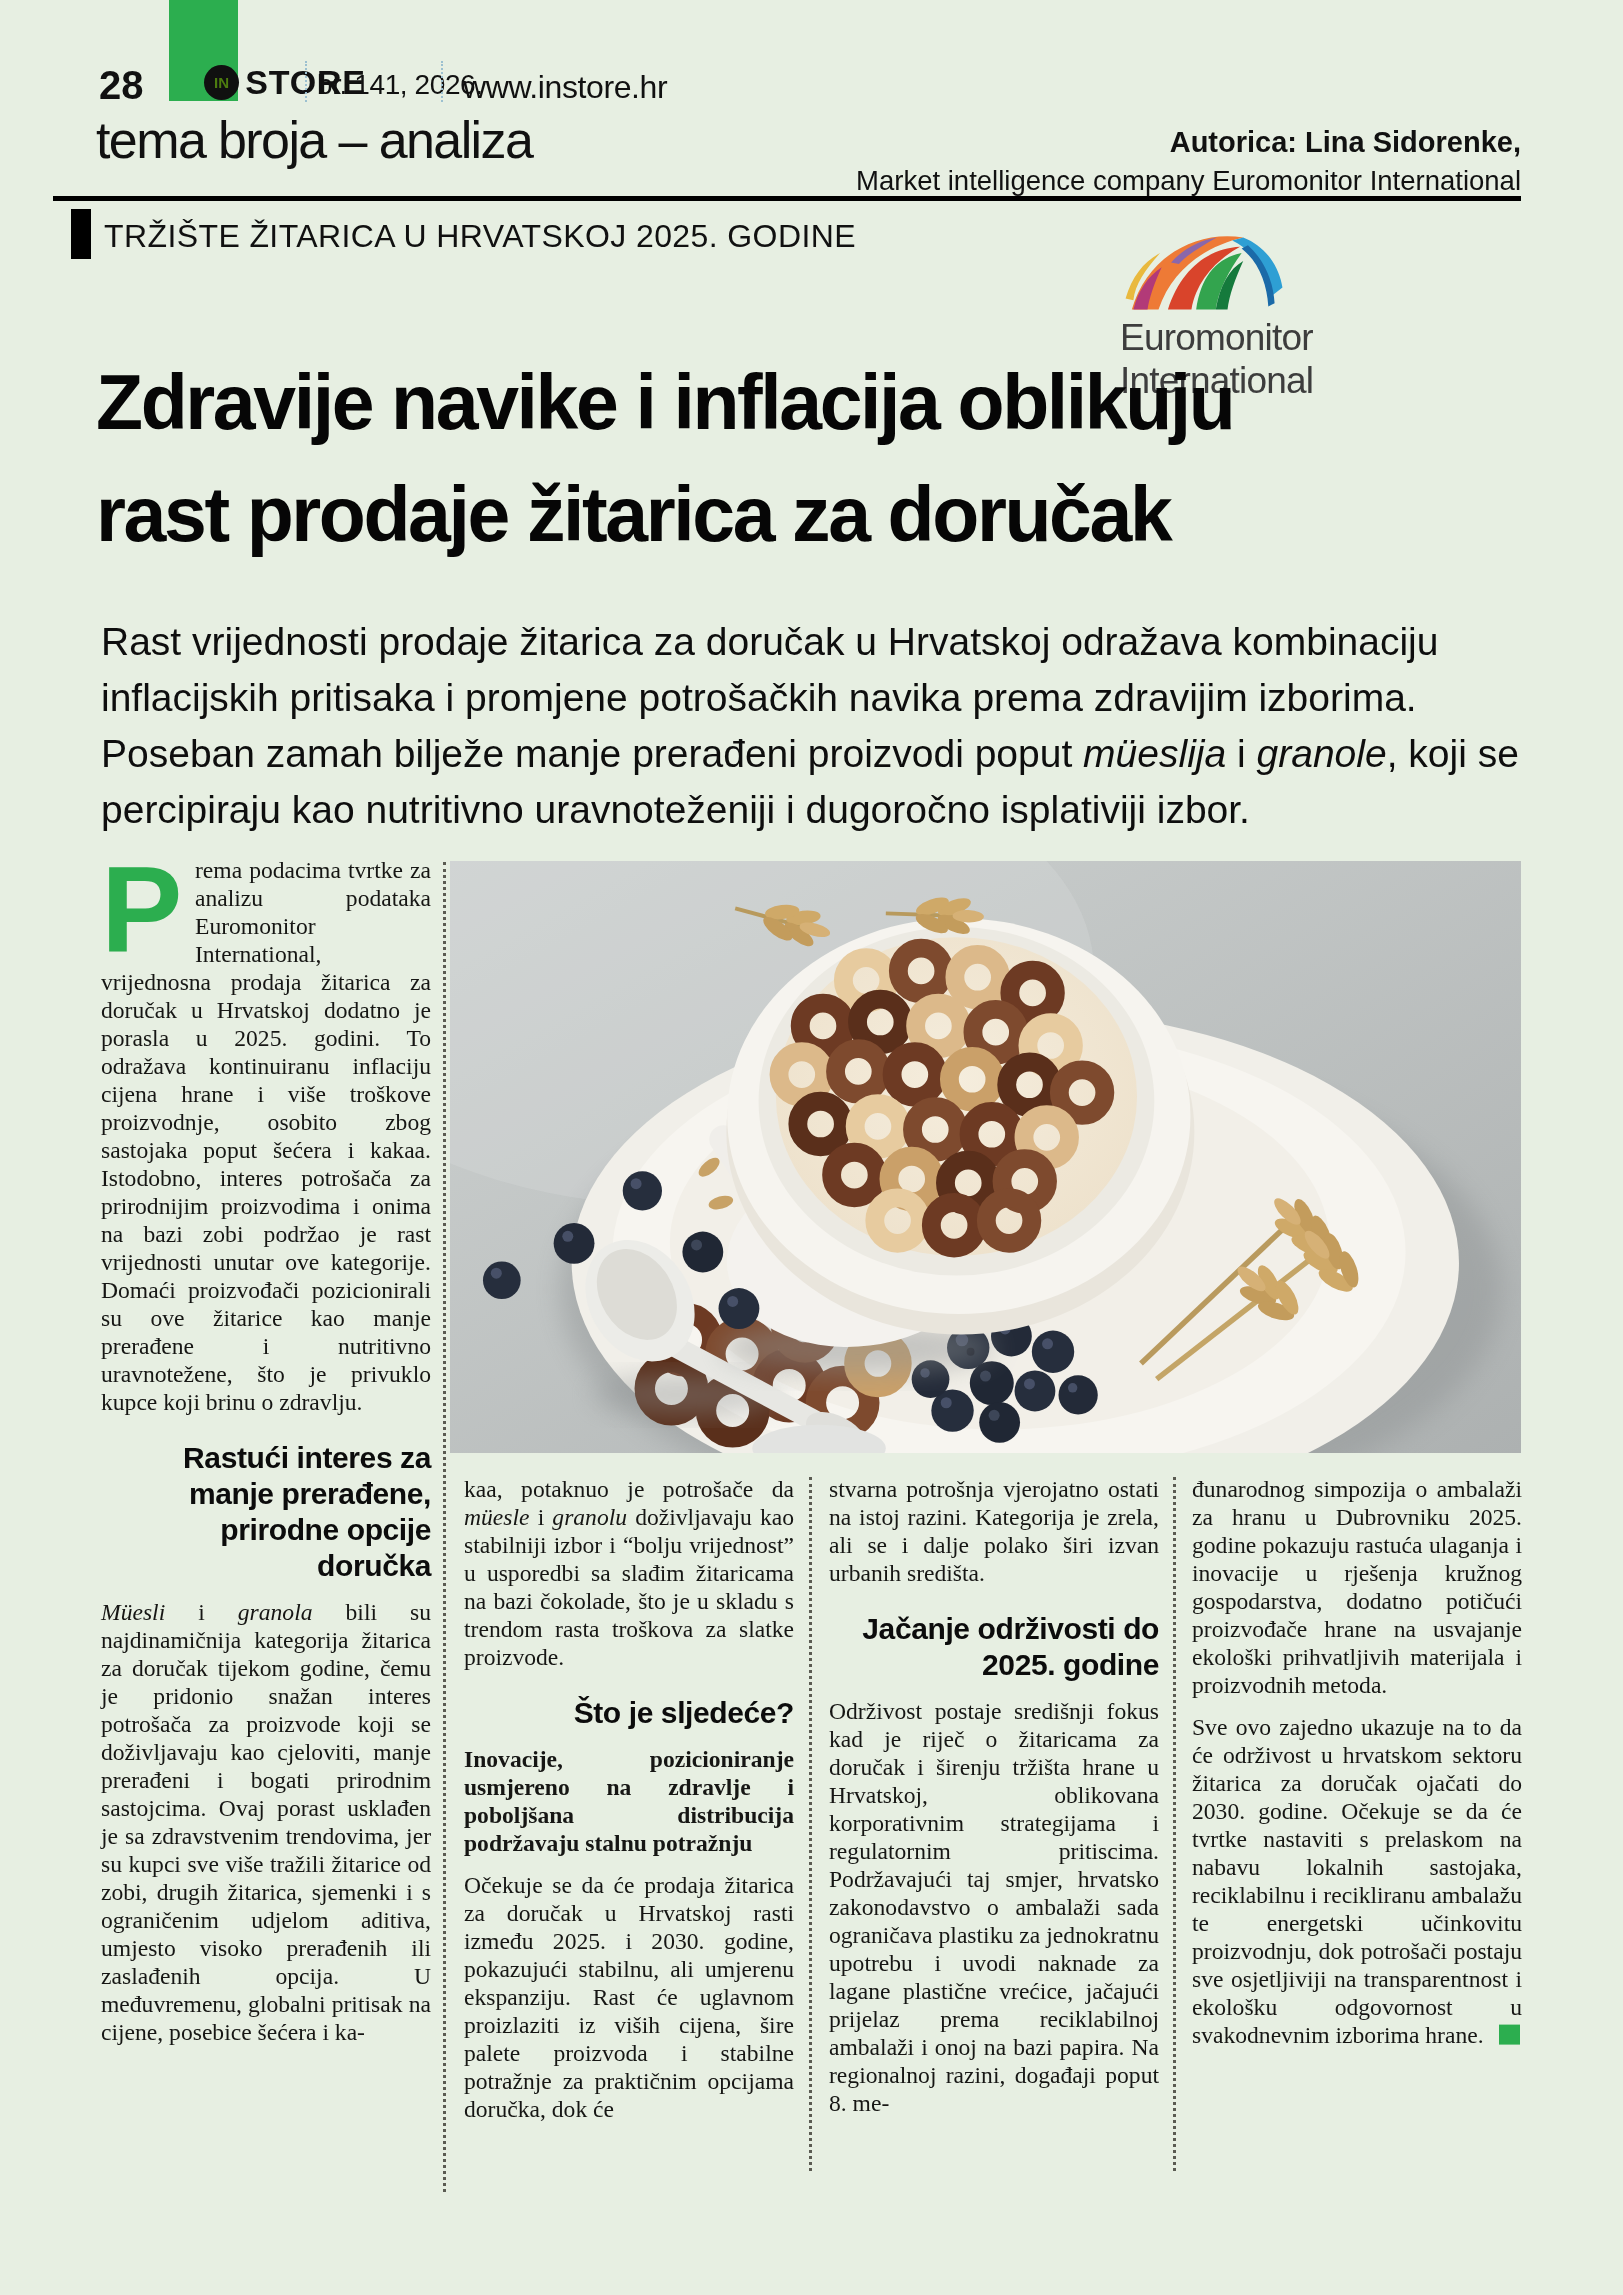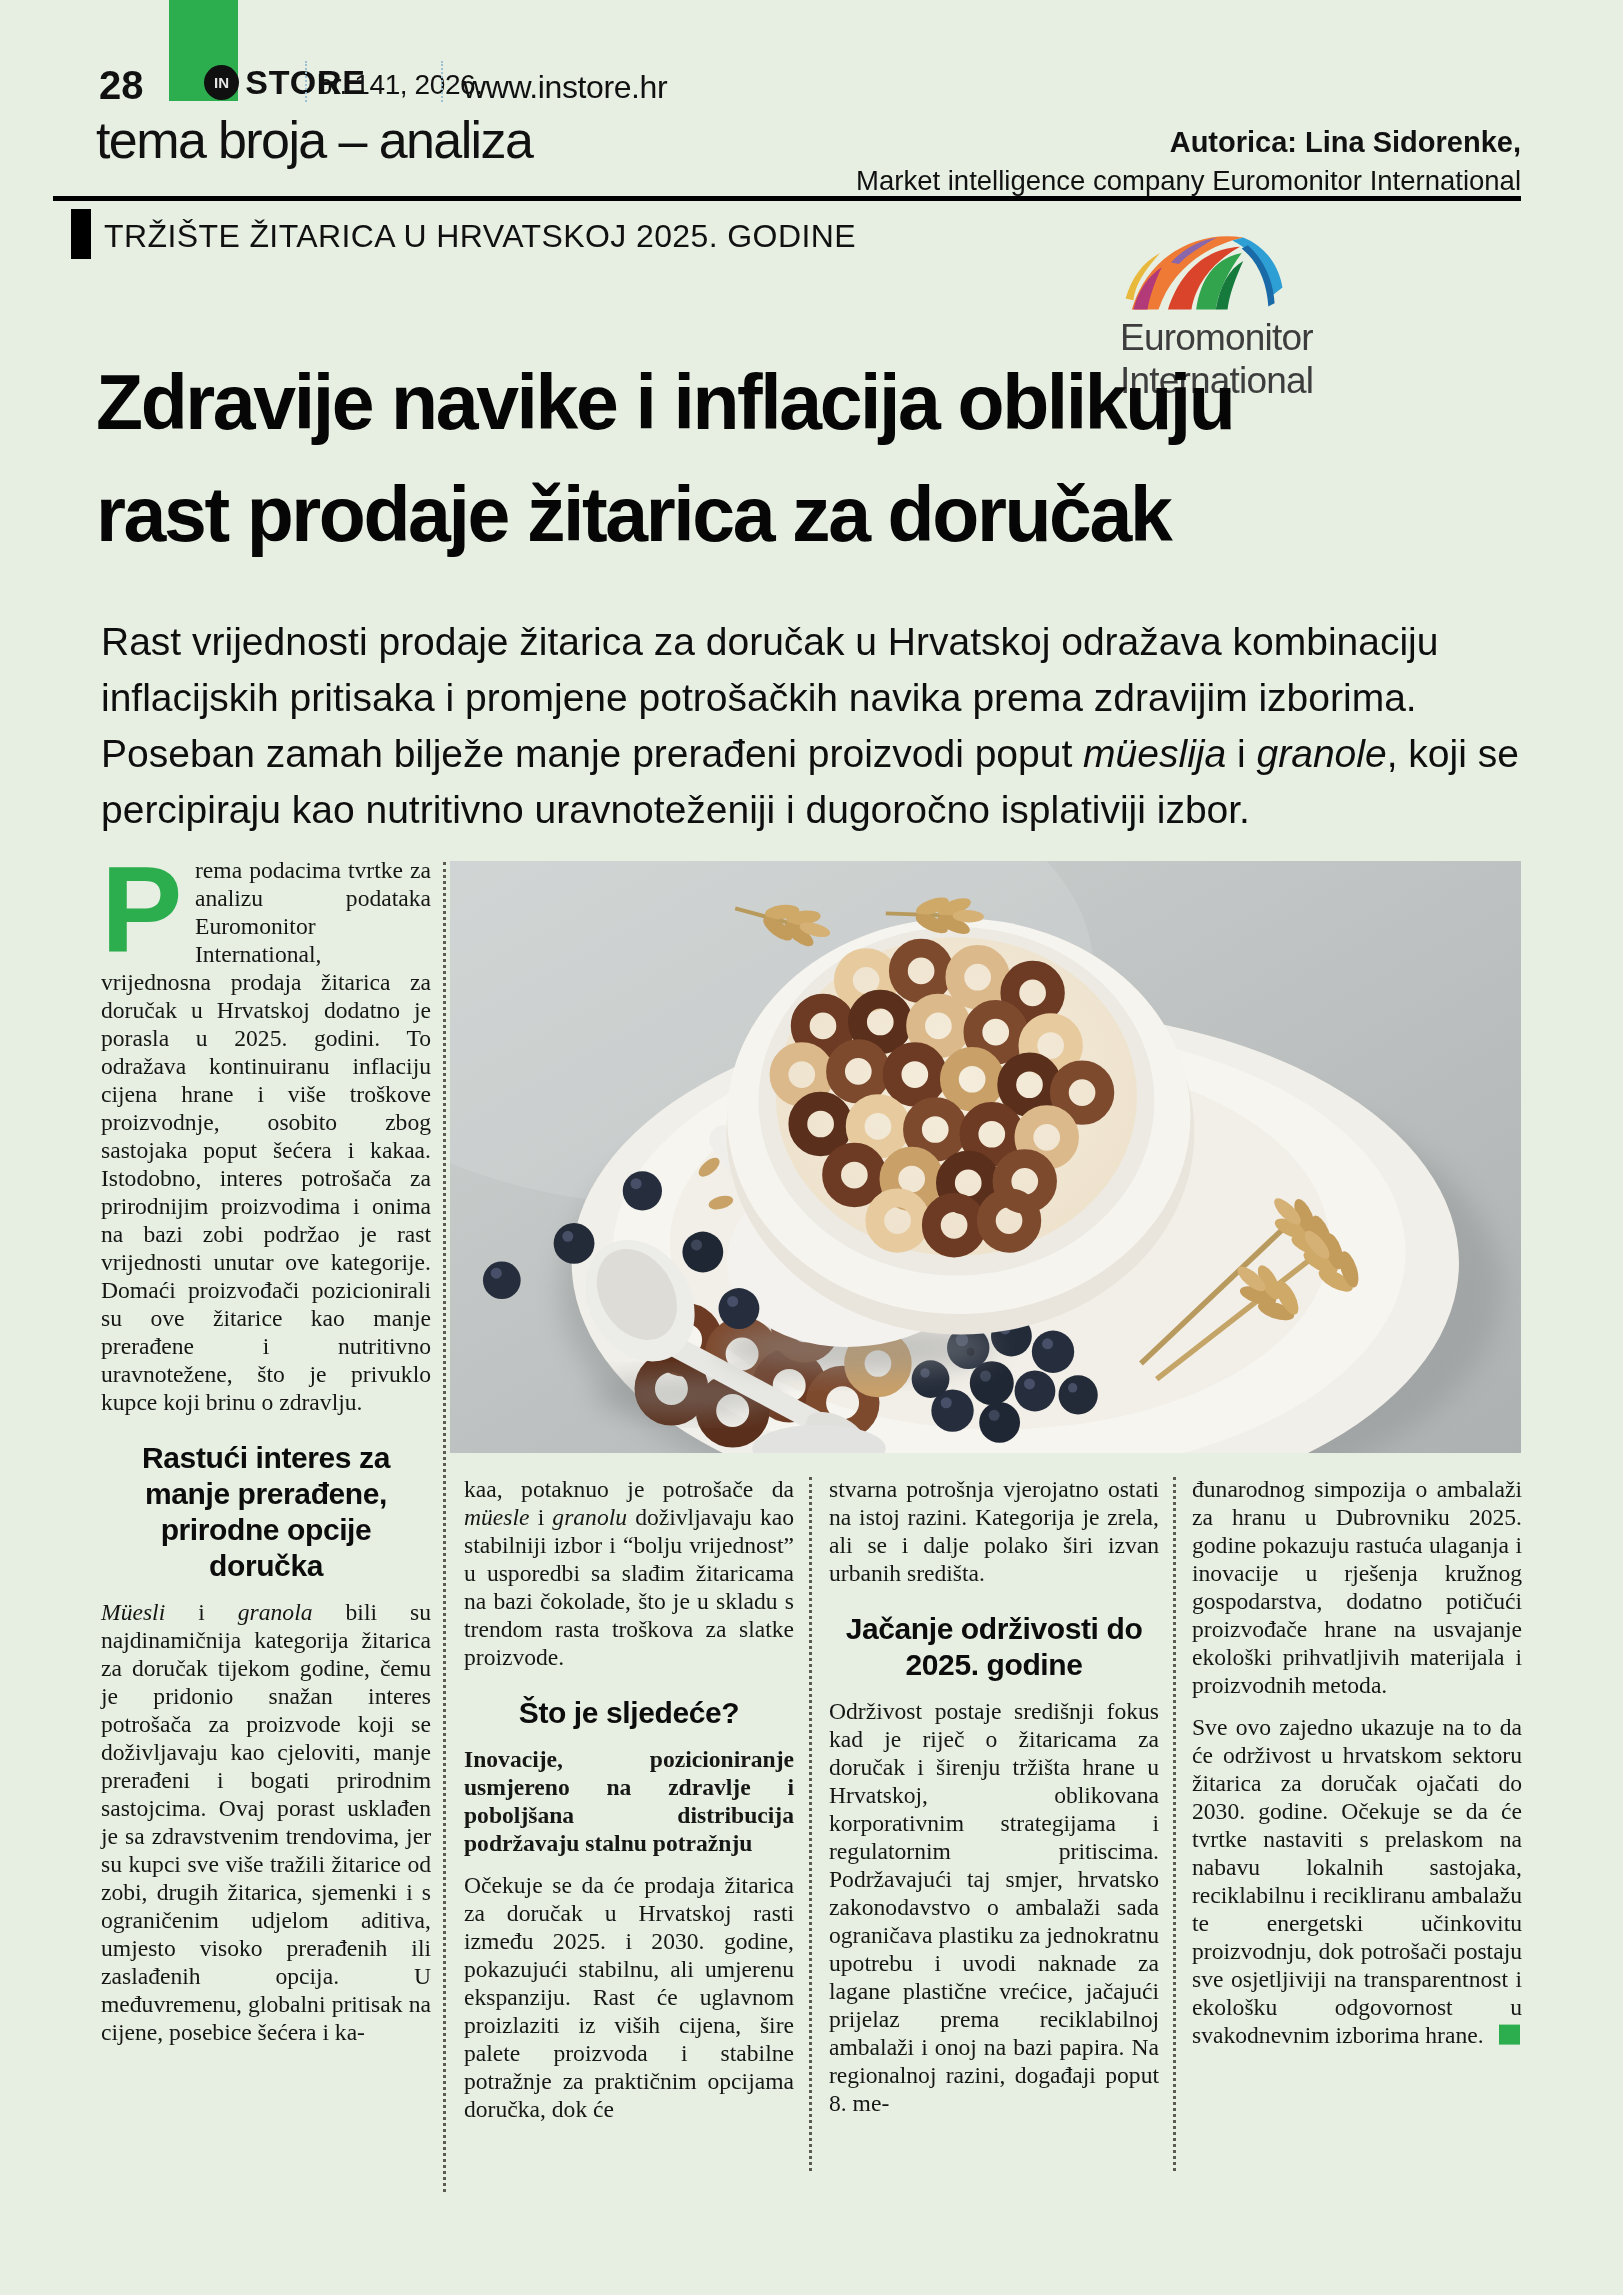--- a/index.html
+++ b/index.html
@@ -5,21 +5,21 @@
   html,body{margin:0;padding:0;background:#b9c2b4;}
   .page{position:relative;width:1623px;height:2295px;background:#e7efe2;overflow:hidden;
         font-family:"Liberation Sans",sans-serif;color:#111;}
   [data-interactable]{cursor:default;}
   a{color:inherit;text-decoration:none;}
 
   
   .green-block{position:absolute;left:169px;top:0;width:69px;height:101px;background:#2cae4f;}
   .pagenum{position:absolute;left:99px;top:63px;font-weight:700;font-size:40px;}
   .brand{position:absolute;left:204px;top:63px;height:38px;display:flex;align-items:center;}
-  .in-badge{width:35px;height:35px;border-radius:50%;background:#101010;color:#e5e5e5;
+  .in-badge{width:35px;height:35px;border-radius:50%;background:#101010;color:#4d7c0f;
             display:flex;align-items:center;justify-content:center;font-weight:700;font-size:15px;letter-spacing:0;}
   .brand-store{font-weight:700;font-size:34px;letter-spacing:0.8px;margin-left:6.3px;}
   .hsep{position:absolute;top:61px;height:41px;width:0;border-left:2.4px dotted #9cc0d0;}
   .hsep1{left:305px;} .hsep2{left:441px;}
   .issue{position:absolute;left:317px;top:69px;font-size:28px;letter-spacing:-0.4px;}
   .site{position:absolute;left:463px;top:69px;font-size:32px;letter-spacing:-0.4px;}
   .section-title{position:absolute;left:96px;top:110px;font-weight:400;font-size:52px;letter-spacing:-1.6px;}
   .author{position:absolute;right:102px;top:126px;width:864px;text-align:right;}
   .author-l1{font-weight:700;font-size:29px;}
   .author-l2{font-size:27.5px;margin-top:6.3px;}
@@ -39,21 +39,21 @@
   
   .bodywrap{position:absolute;left:0;top:853px;width:1623px;height:1382px;}
   .col{position:absolute;width:330px;font-family:"Liberation Serif",serif;font-size:23.6px;
        line-height:28px;text-align:justify;color:#161614;}
   .col1{left:101px;top:3.1px;}
   .col2{left:464px;top:622px;}
   .col3{left:829px;top:622px;}
   .col4{left:1192px;top:622px;}
   .blk.p{margin:0 0 14px;}
   .blk.h3{font-family:"Liberation Sans",sans-serif;font-weight:700;font-size:30px;line-height:36px;
-          letter-spacing:-0.4px;text-align:center;margin:23.6px 0 14px;color:#0c0c0c;}
+          letter-spacing:-0.4px;text-align:right;margin:23.6px 0 14px;color:#0c0c0c;}
   .blk.deck{font-weight:700;margin:0 0 14px;}
   .dropcap{float:left;color:#2cae4f;font-family:"Liberation Sans",sans-serif;font-weight:700;
            font-size:122px;line-height:96px;margin:6.3px 12.6px 0 0;}
   .endsq{display:inline-block;width:20.4px;height:20.4px;background:#2cae4f;margin-left:15.7px;
          vertical-align:baseline;transform:translateY(1.6px);}
   .vsep{position:absolute;width:0;border-left:3.1px dotted #5b5b52;}
   .vsep1{left:443px;top:9.4px;height:1330px;}
   .vsep2{left:809px;top:624px;height:694px;}
   .vsep3{left:1173px;top:624px;height:694px;}
   .photo{position:absolute;left:450px;top:7.9px;width:1071px;height:592px;}

